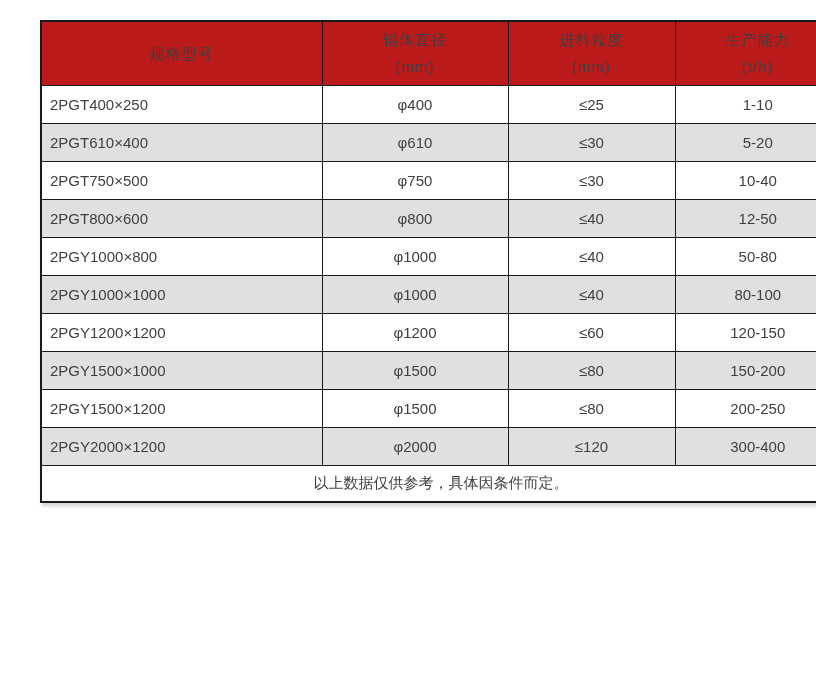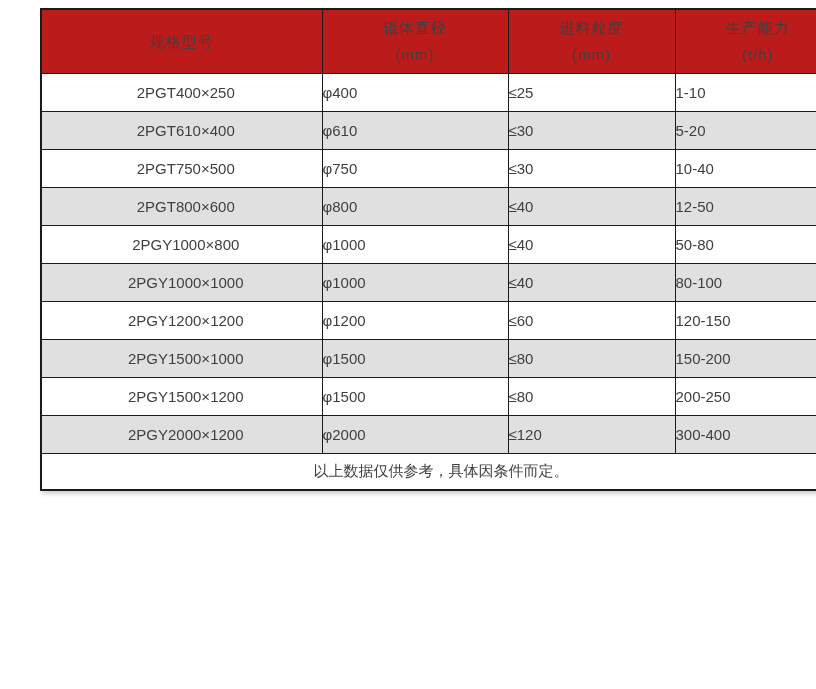--- a/index.html
+++ b/index.html
@@ -4,21 +4,21 @@
 <style>
   * { margin: 0; padding: 0; box-sizing: border-box; }
   html, body {
     width: 816px; height: 689px;
     background: #ffffff;
     font-family: "Liberation Sans", "DejaVu Sans", sans-serif;
     overflow: hidden;
   }
   .table-wrap {
     position: absolute;
-    left: 8px; top: 8px;
+    left: 8px; top: 20px;
     width: 704px;
     padding-left: 32px;
   }
   table.spec {
     width: 800px;
     border-collapse: collapse;
     table-layout: fixed;
     border: 2px solid var(--border, #1a1a1a);
     box-shadow: 2px 3px 4px rgba(0,0,0,0.18);
     background: var(--row-bg, #ffffff);
@@ -36,24 +36,24 @@
     height: 64px;
     text-align: center;
     letter-spacing: 1px;
   }
   thead th .hline {
     display: block;
     line-height: 27px;
   }
   tbody td {
     height: 38px;
-    text-align: left;
+    text-align: center;
   }
   tbody td.cell-model {
-    text-align: center;
+    text-align: left;
     padding-left: 8px;
   }
   tbody tr:nth-child(even) td {
     background: var(--row-alt-bg, #e0e0e0);
   }
   tfoot td {
     height: 37px;
     text-align: center;
     background: var(--row-bg, #ffffff);
     margin-left: 24px;

